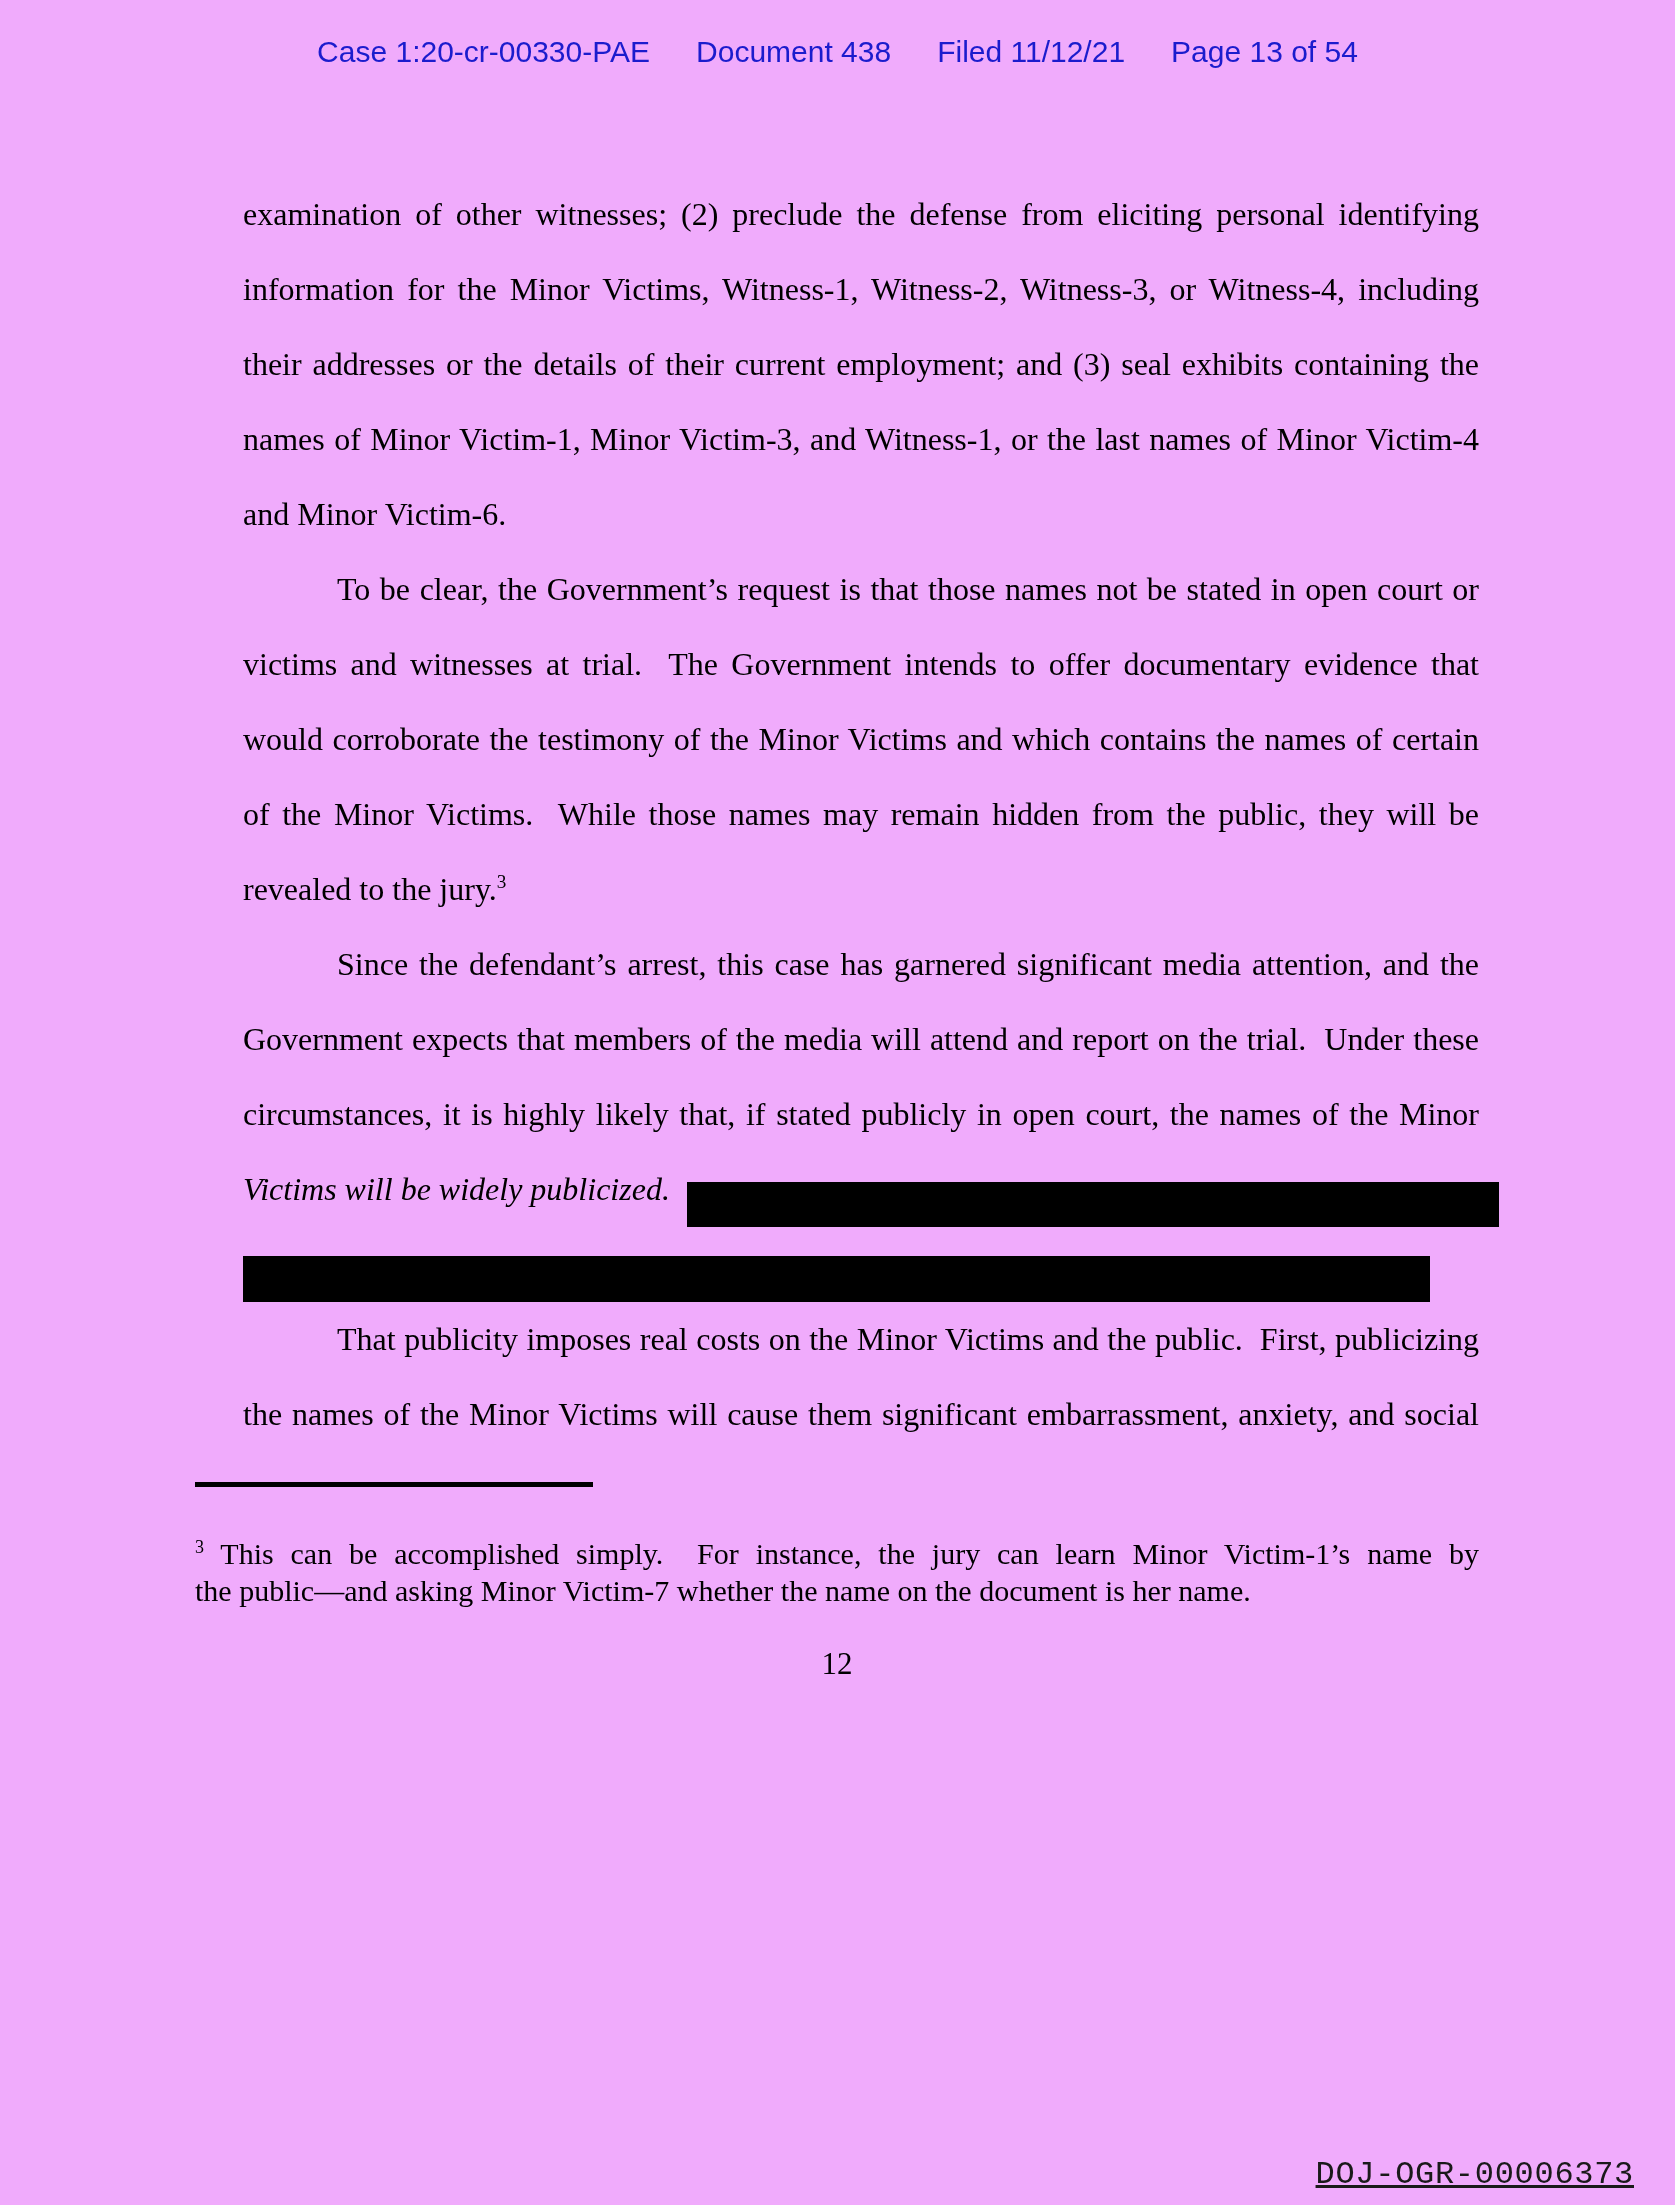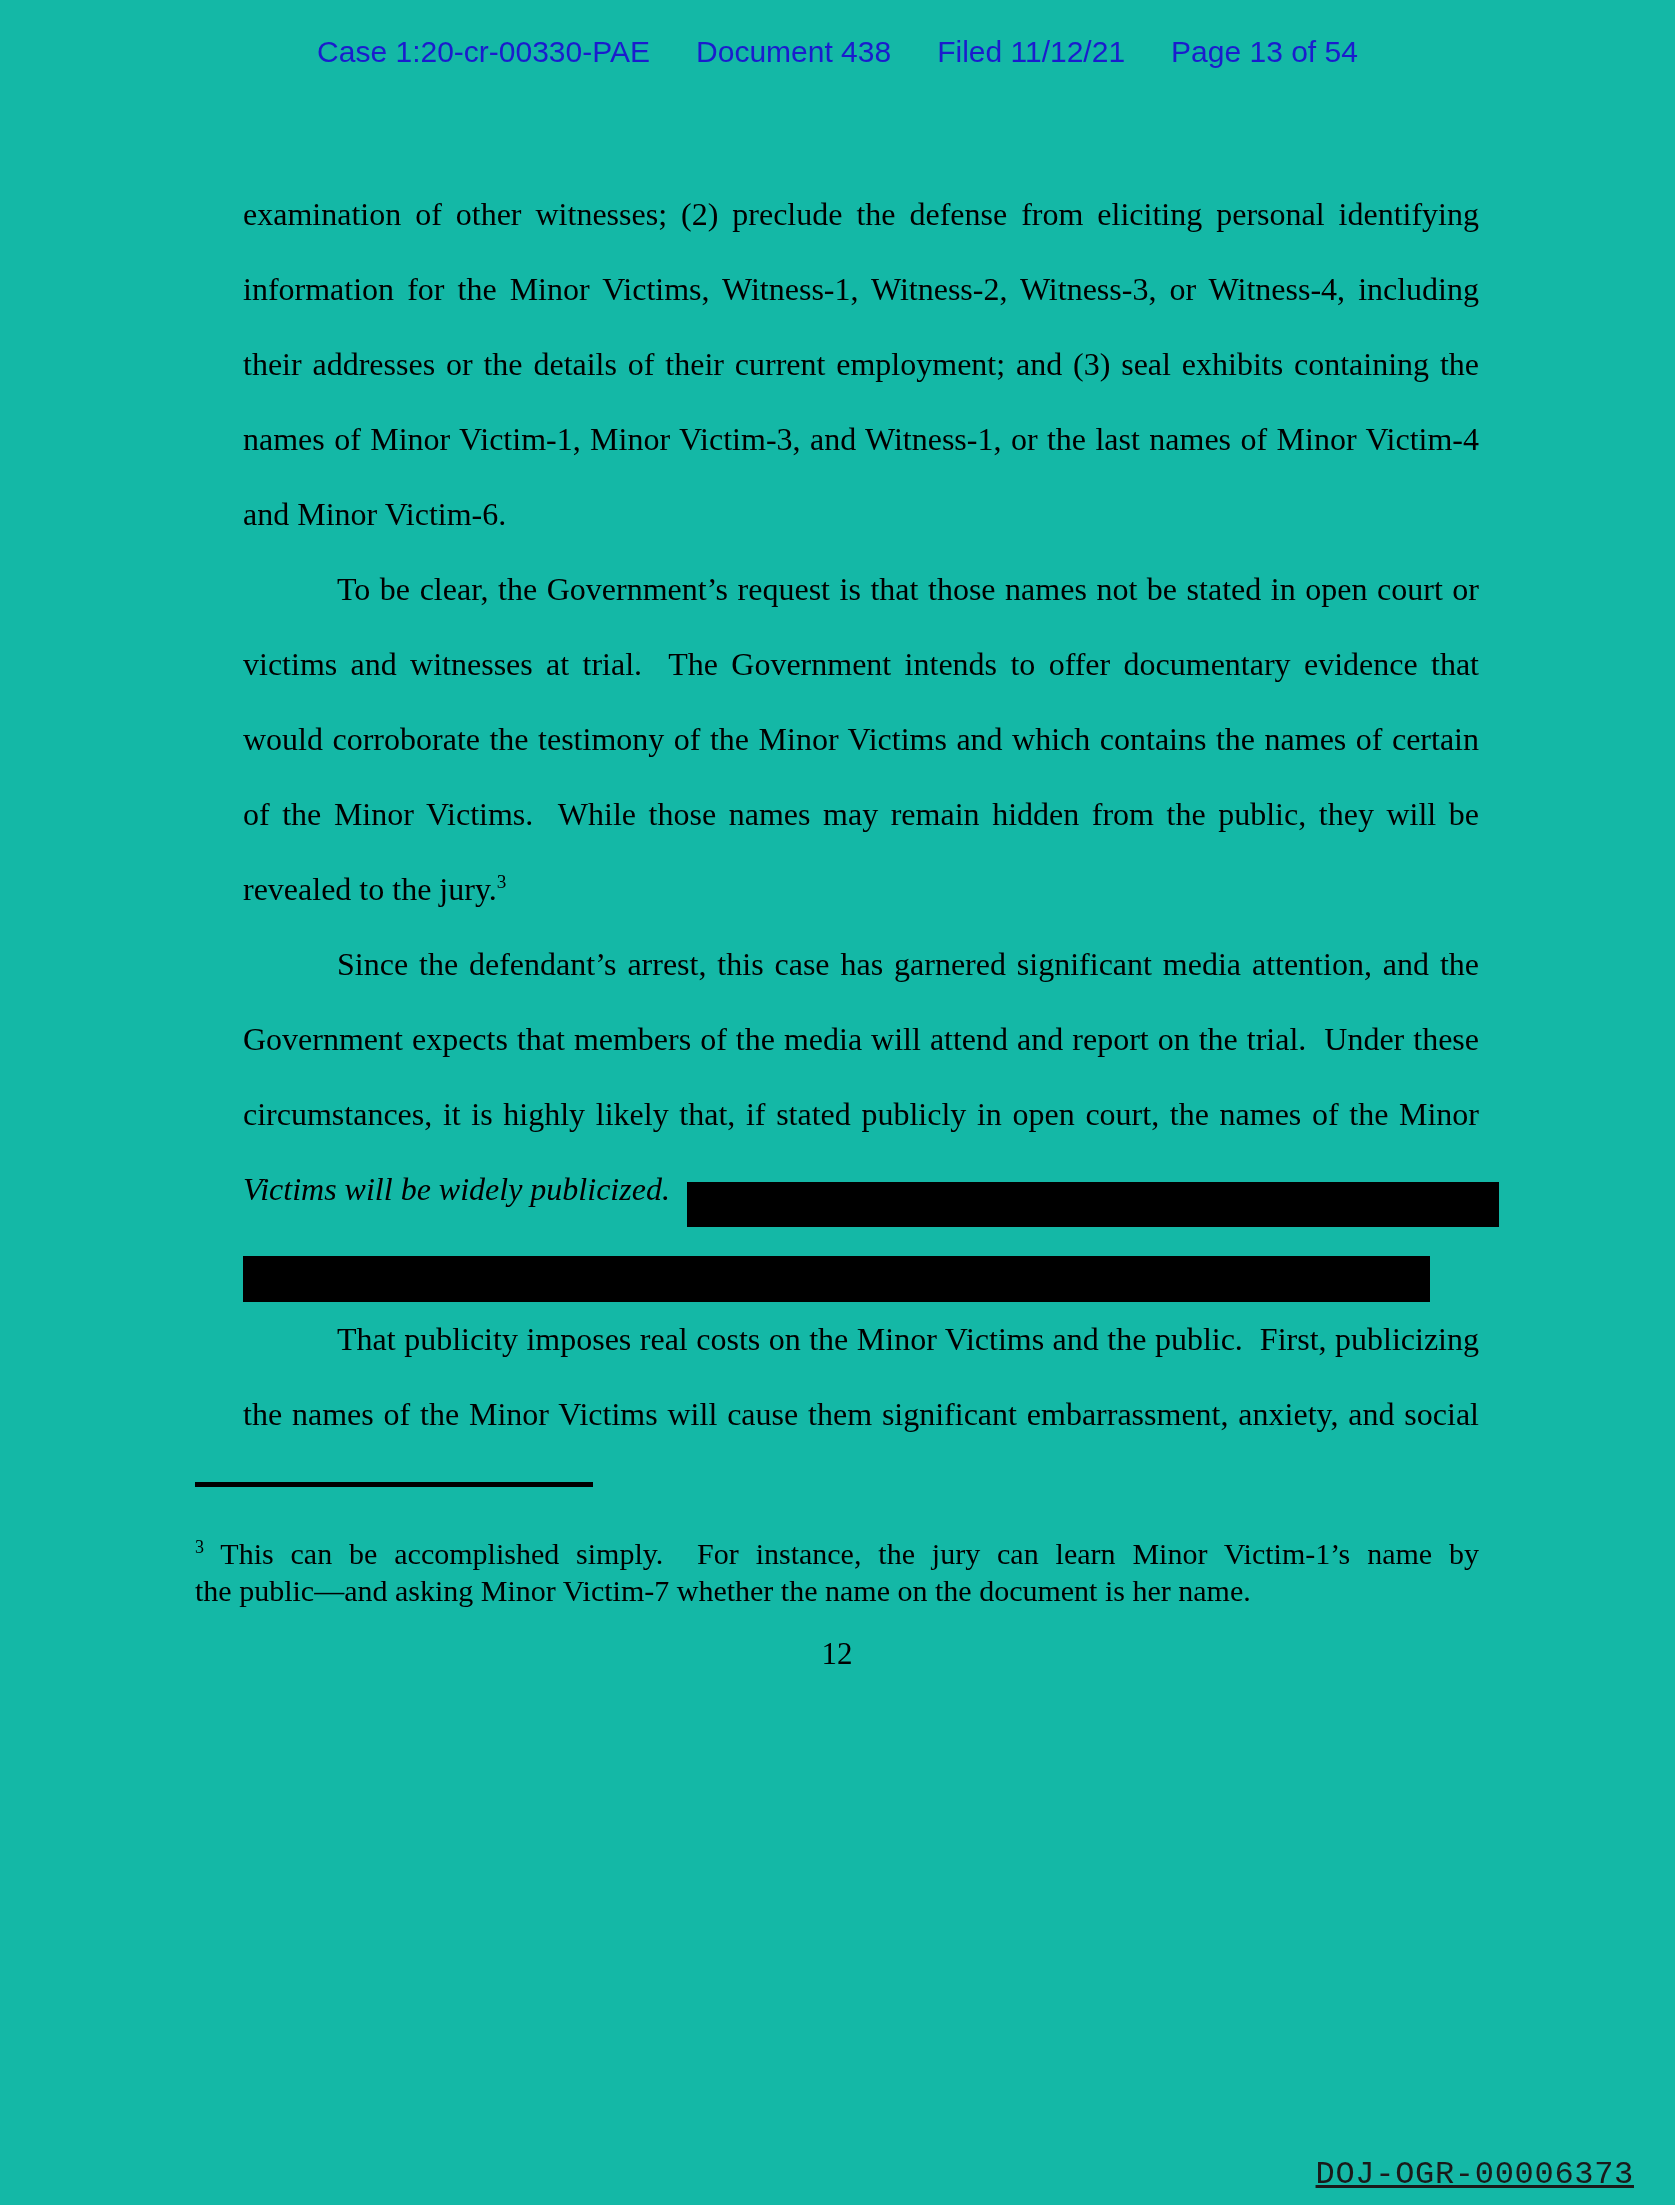--- a/index.html
+++ b/index.html
@@ -1,20 +1,20 @@
 <!DOCTYPE html>
 <html style="--header-blue: #1b1ccd; --redaction: #000000;font-size:10.5px"><head>
 <meta charset="utf-8">
 <style>
   html, body { margin: 0; padding: 0; background: #ffffff; }
   .page {
     position: relative;
     width: 1675px;
     height: 2205px;
-    background: #14b8a6;
+    background: #f0abfc;
     font-family: "Liberation Serif", serif;
     color: #000000;
     overflow: hidden;
   }
   
   .header {
     position: absolute;
     top: 33px; left: 0; right: 0;
     display: flex;
     justify-content: center;
@@ -66,21 +66,21 @@
     height: 4.6px;
     margin-top: 30px;
     background: #000;
   }
   .footnote { font-size: 30px; margin-top: 48px; }
   .footnote .line {
     line-height: 37px;
     white-space: pre-wrap;
   }
   .page-number {
-    margin-top: 28px;
+    margin-top: 38px;
     font-size: 31px;
     line-height: 33px;
     text-align: center;
   }
   
   .bates {
     position: absolute;
     top: 2156px;
     right: 41px;
     font-family: "Liberation Mono", monospace;

